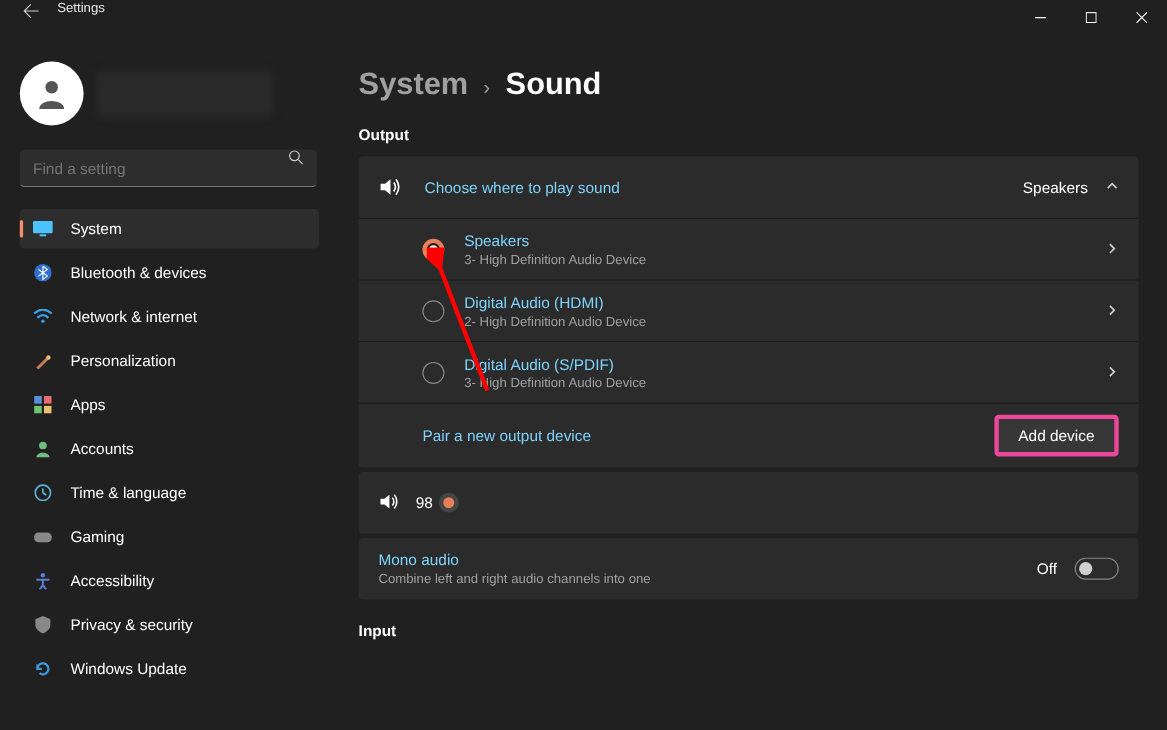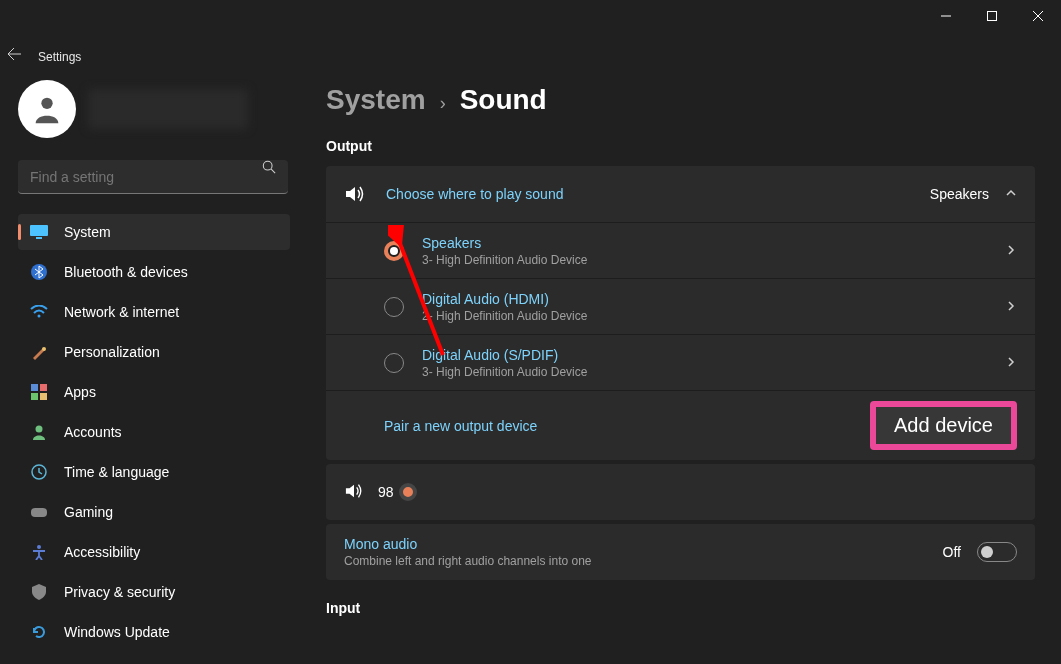--- a/index.html
+++ b/index.html
@@ -9,23 +9,22 @@
     background: #202020;
     color: #ffffff;
     font-family: "Segoe UI", sans-serif;
     font-size: 14px;
     overflow: hidden;
     position: relative;
   }
   .titlebar {
     height: 40px;
     display: flex;
-    align-items: flex-end;
-    padding-left: 4px;
-    margin-top: 24px;
+    align-items: flex-start;
+    padding-left: 18px;
   }
   .back-btn {
     width: 20px;
     height: 20px;
     display: flex;
     align-items: center;
     justify-content: center;
     cursor: pointer;
   }
   .title {
@@ -216,25 +215,25 @@
   }
   .radio.checked {
     border: 4px solid #e8805a;
     background: #202020;
   }
   .radio.checked .inner {
     width: 8px; height: 8px; background: #fff; border-radius: 50%;
   }
   .add-btn {
     background: #373737;
-    border: 6px solid #ec4899;
+    border: 4px solid #ec4899;
     color: #fff;
     padding: 7px 18px;
     border-radius: 4px;
-    font-size: 20px;
+    font-size: 14px;
     cursor: pointer;
   }
   .slider-wrap {
     flex: 1;
     display: flex;
     align-items: center;
     gap: 14px;
     max-width: 260px;
   }
   .slider {

